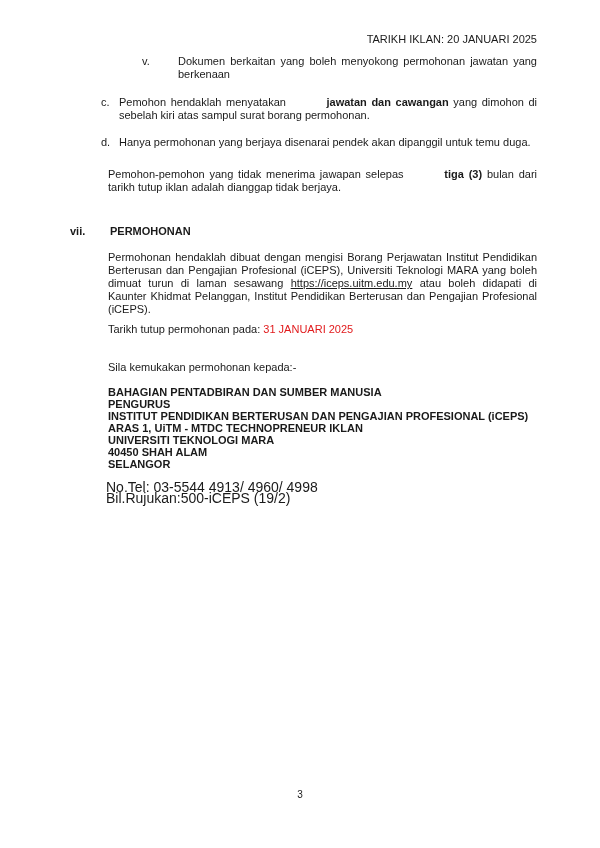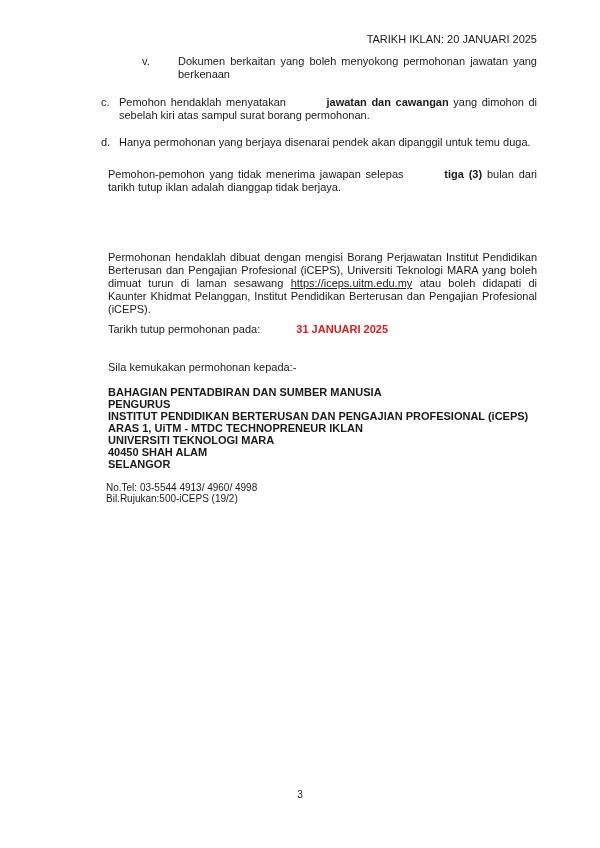--- a/index.html
+++ b/index.html
@@ -25,30 +25,30 @@
   .item-v { top: 55px; left: 142px; width: 395px; }
   .item-v .marker { width: 36px; }
   .item-c { top: 96px; left: 101px; width: 436px; }
   .item-d { top: 136px; left: 101px; width: 436px; }
   .item-c .marker, .item-d .marker { width: 18px; }
   .para-no-reply { top: 168px; left: 108px; width: 429px; text-align: justify; }
   .section-heading { top: 225px; left: 70px; width: 467px; font-weight: bold; }
   .section-heading .marker { width: 40px; }
   .para-application { top: 251px; left: 108px; width: 429px; text-align: justify; }
   .closing-line { top: 323px; left: 108px; width: 429px; }
-  .closing-date { font-weight: bold; margin-left: 33px; }
+  .closing-date { font-weight: normal; }
   .submit-line { top: 361px; left: 108px; width: 429px; }
   .address-block {
     top: 386px; left: 108px; width: 460px;
     font-weight: bold; line-height: 12px; white-space: nowrap;
   }
   .address-block .addr-line { display: block; }
   .footer-info {
     top: 482px; left: 106px; width: 300px;
-    font-size: 10px; line-height: 11px;
+    font-size: 14px; line-height: 11px;
   }
   .footer-info .info-line { display: block; }
   .page-number { top: 788px; left: 0; width: 100%; text-align: center; font-size: 10px; }
   .bold { font-weight: bold; padding-left: 36px; }
   a.doc-link { color: inherit; }
 </style>
 </head>
 <body>
 
 <div class="page">
@@ -65,20 +65,24 @@
     <span class="item-text"><span>Pemohon hendaklah menyatakan </span><span class="bold">jawatan dan cawangan</span><span> yang dimohon di sebelah kiri atas sampul surat borang permohonan.</span></span>
   </div>
 
   <div class="abs flex-item item-d">
     <span class="marker">d.</span>
     <span class="item-text">Hanya permohonan yang berjaya disenarai pendek akan dipanggil untuk temu duga.</span>
   </div>
 
   <div class="abs para-no-reply"><span>Pemohon-pemohon yang tidak menerima jawapan selepas </span><span class="bold">tiga (3)</span><span> bulan dari tarikh tutup iklan adalah dianggap tidak berjaya.</span></div>
 
+  <div class="abs flex-item section-heading">
+    <span class="marker">vii.</span>
+    <span>PERMOHONAN</span>
+  </div>
 
   <div class="abs para-application"><span>Permohonan hendaklah dibuat dengan mengisi Borang Perjawatan Institut Pendidikan Berterusan dan Pengajian Profesional (iCEPS), Universiti Teknologi MARA yang boleh dimuat turun di laman sesawang </span><a class="doc-link" href="#">https://iceps.uitm.edu.my</a><span> atau boleh didapati di Kaunter Khidmat Pelanggan, Institut Pendidikan Berterusan dan Pengajian Profesional (iCEPS).</span></div>
 
   <div class="abs closing-line"><span>Tarikh tutup permohonan pada: </span><span class="closing-date" style="color: rgb(225, 26, 28);">31 JANUARI 2025</span></div>
 
   <div class="abs submit-line">Sila kemukakan permohonan kepada:-</div>
 
   <div class="abs address-block">
     <span class="addr-line">BAHAGIAN PENTADBIRAN DAN SUMBER MANUSIA</span>
     <span class="addr-line">PENGURUS</span>

